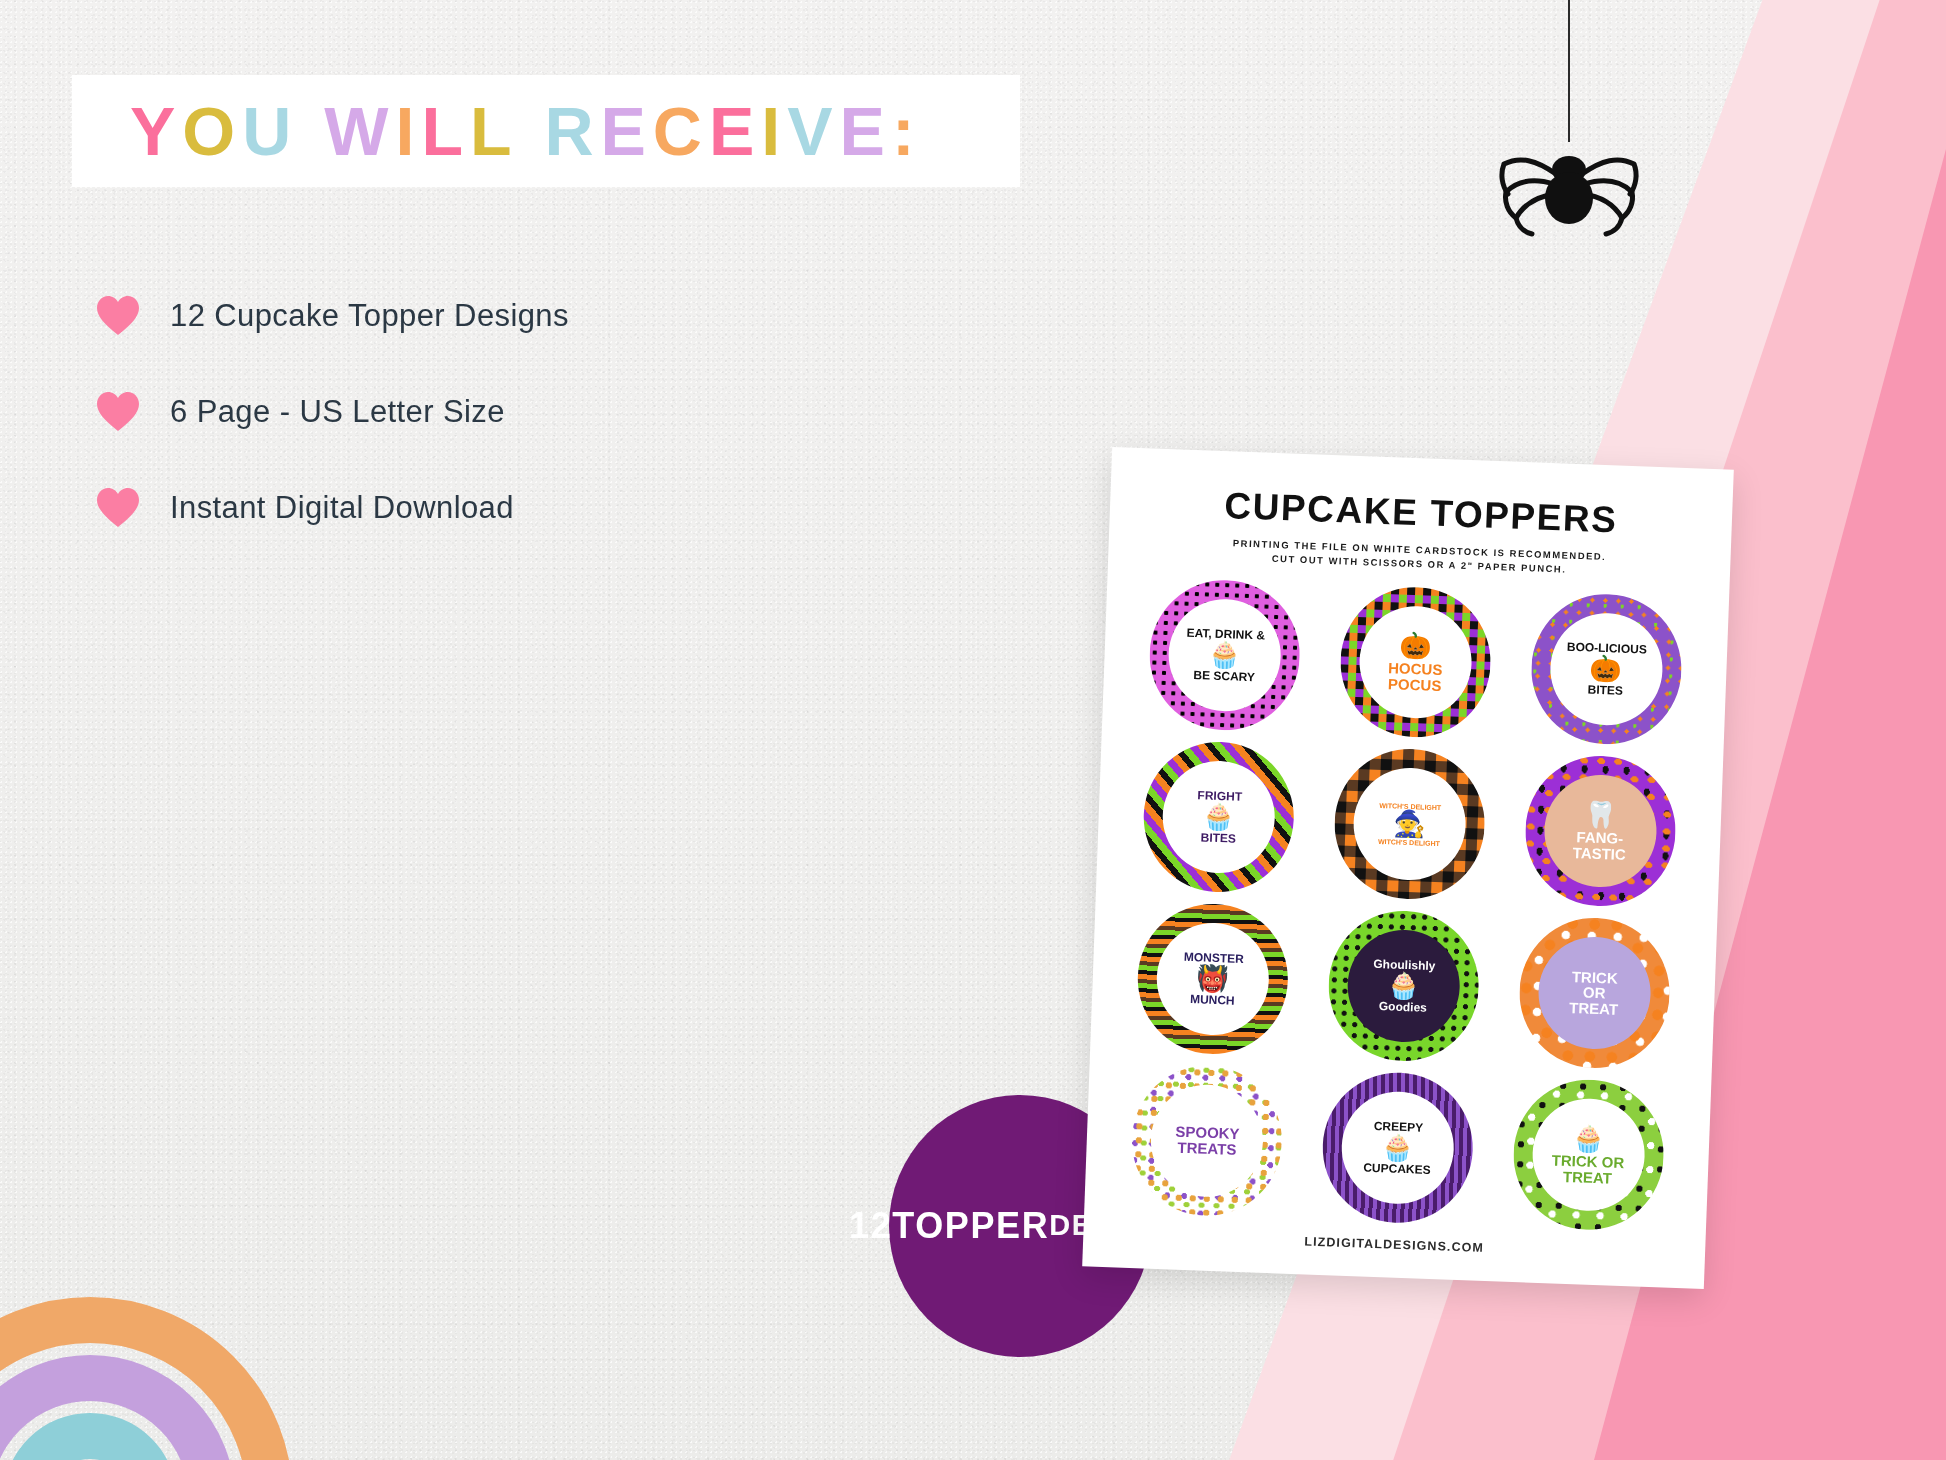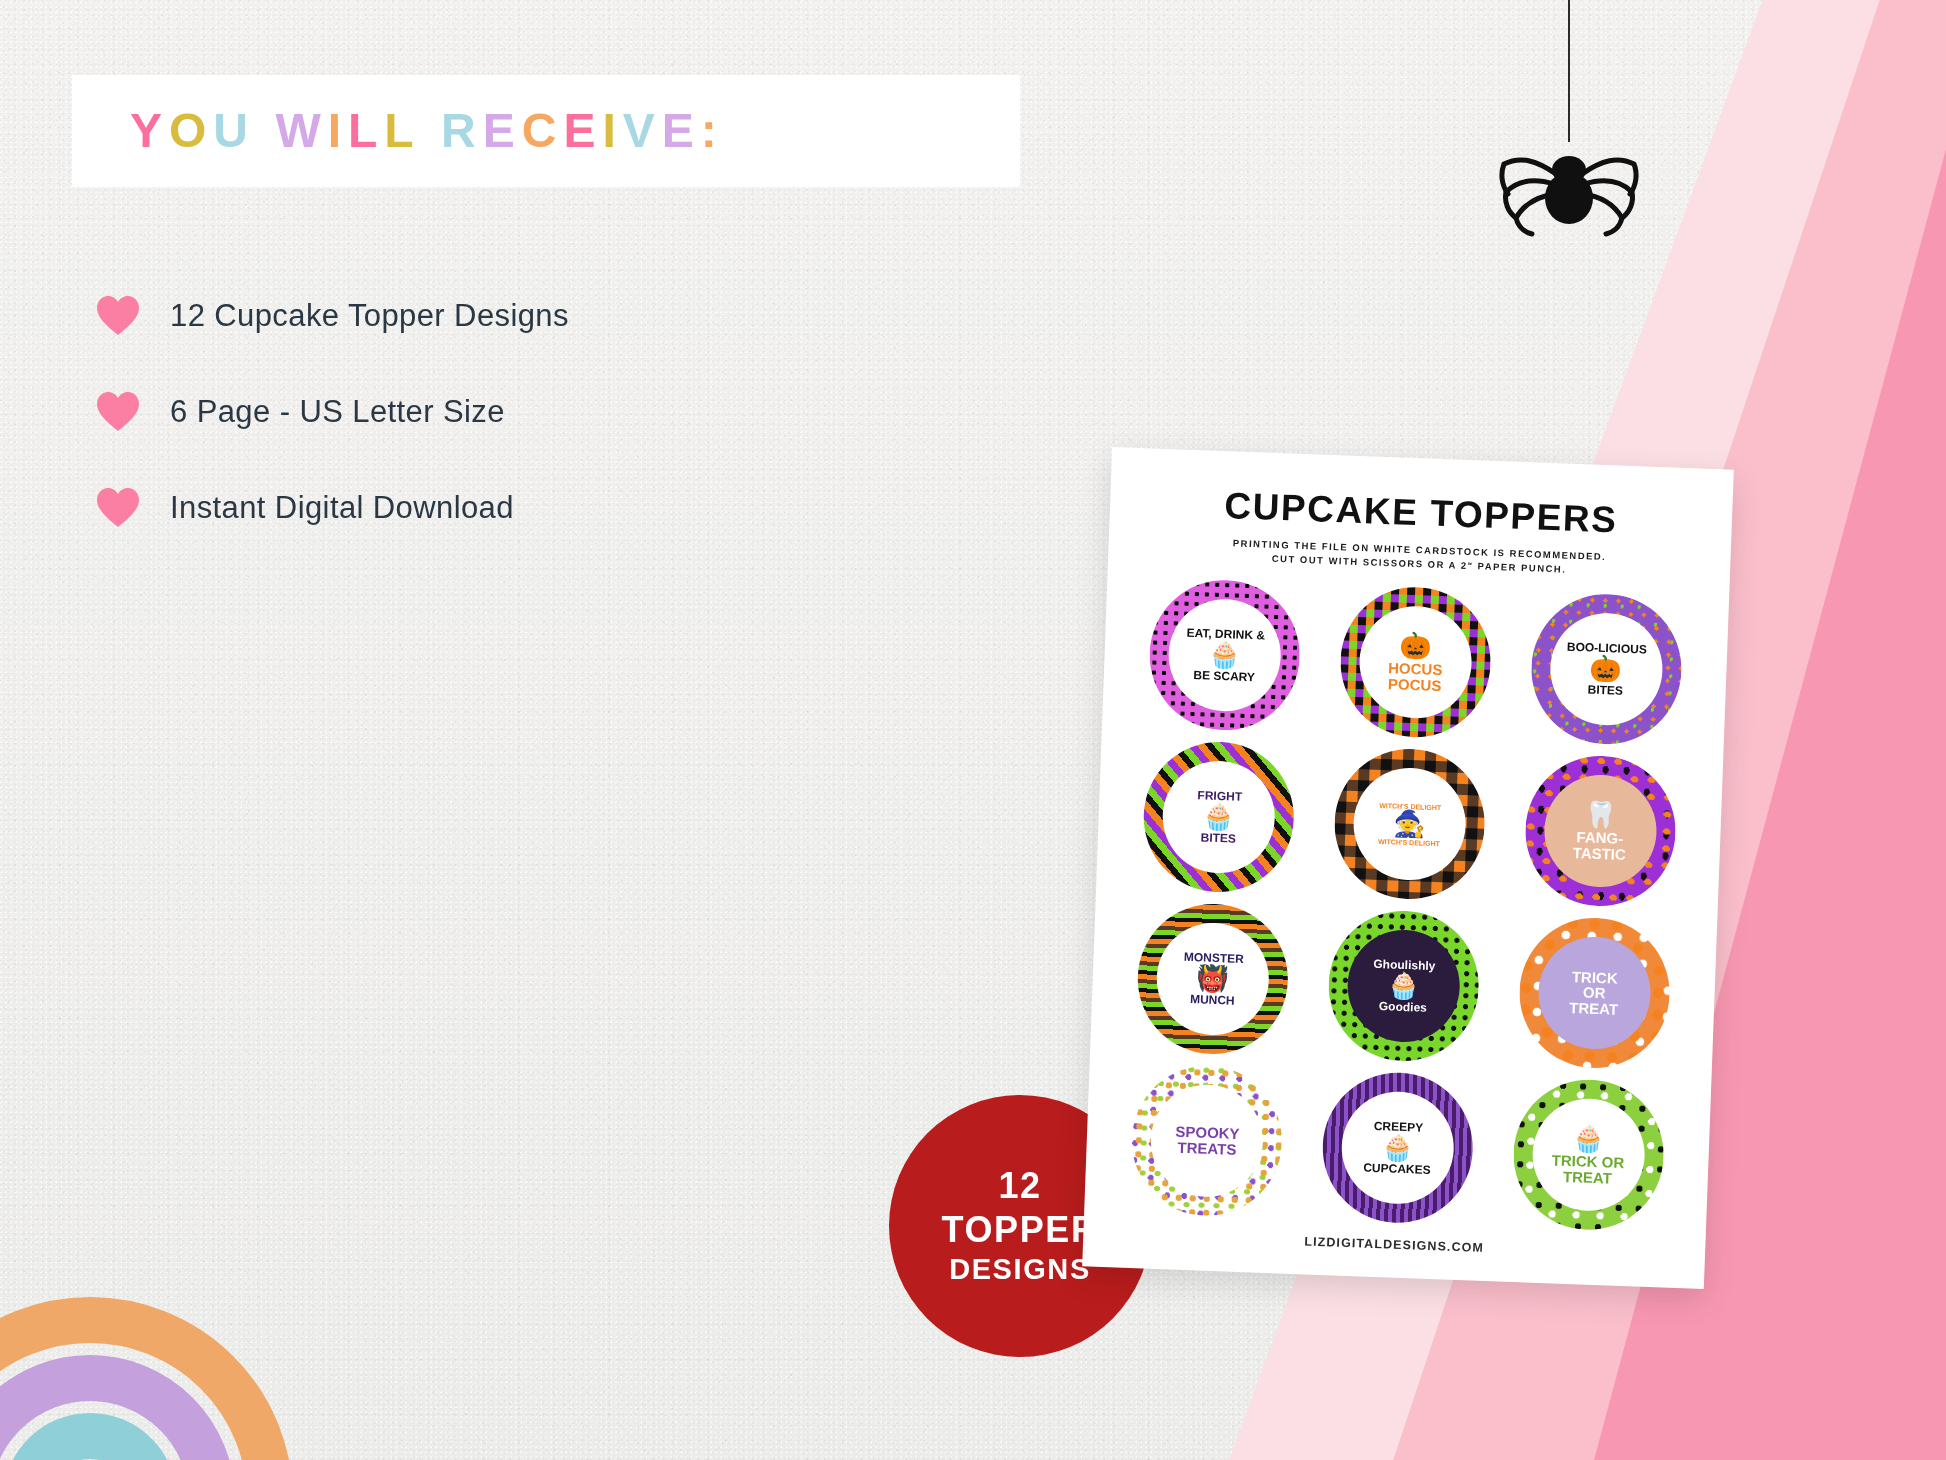--- a/index.html
+++ b/index.html
@@ -42,21 +42,21 @@
   }
   
   #title-band{
     position:absolute; left:72px; top:75px;
     width:948px; height:112px;
     background:#ffffff;
     display:flex; align-items:center;
   }
   #page-title{
     margin-left:58px;
-    font-size:48px; font-weight:700;
+    font-size:68px; font-weight:700;
     letter-spacing:7px;
     white-space:nowrap;
     line-height:1;
   }
   #page-title span{ display:inline-block; }
   
   #feature-list{
     position:absolute; left:96px; top:268px;
     width:760px;
   }
@@ -89,22 +89,22 @@
   }
   #spider{
     position:absolute; left:1498px; top:130px;
     width:142px; height:108px;
   }
   
   #badge{
     position:absolute; left:889px; top:1095px;
     width:262px; height:262px;
     border-radius:50%;
-    background:#b91c1c;
-    display:flex; flex-direction:column;
+    background:#701a75;
+    display:flex; flex-direction:row;
     align-items:center; justify-content:center;
     color:#ffffff;
     text-align:center;
     line-height:1.22;
   }
   #badge div{ font-weight:700; letter-spacing:1.6px; }
   .badge-l1{ font-size:36px; }
   .badge-l2{ font-size:36px; }
   .badge-l3{ font-size:29px; }
   

